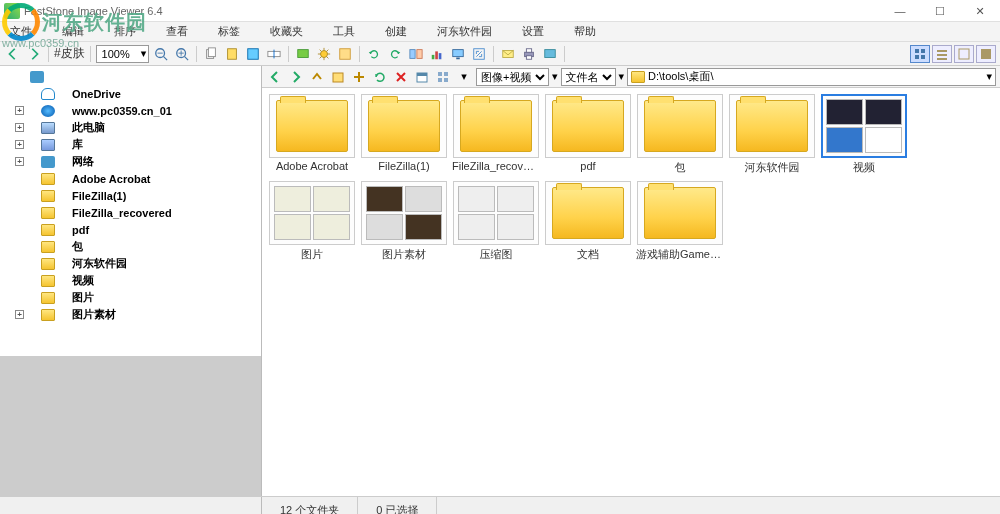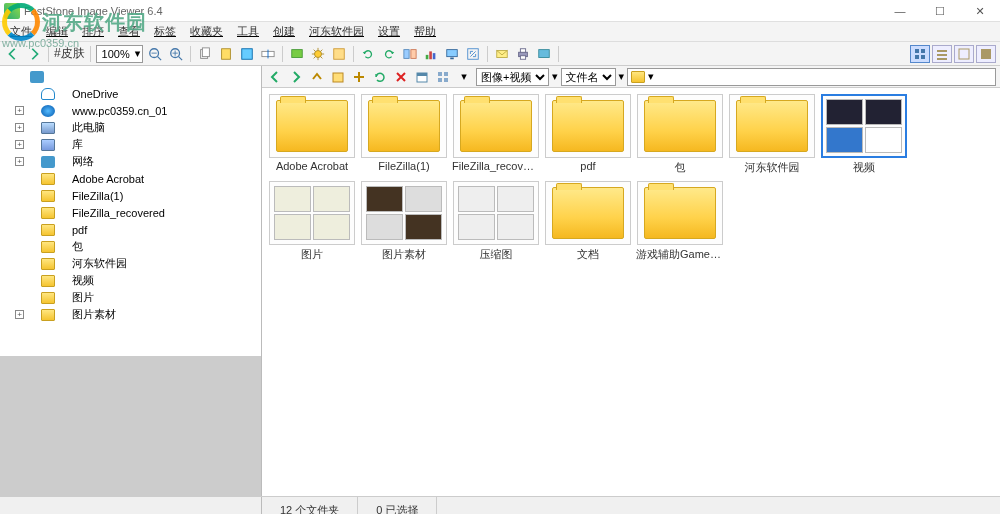--- a/index.html
+++ b/index.html
@@ -5,48 +5,48 @@
 * { box-sizing: border-box; margin: 0; padding: 0; font-family: "Microsoft YaHei", sans-serif; }
 body { width: 1000px; height: 514px; background: #fff; font-size: 11px; color: #000; overflow: hidden; position: relative; }
 
 
 .titlebar { height: 22px; background: #fff; display: flex; align-items: center; border-bottom: 1px solid #e0e0e0; }
 .titlebar .app-icon { width: 16px; height: 16px; margin: 0 4px; background: linear-gradient(45deg,#2a7,#9d4); border-radius: 2px; }
 .titlebar .title { flex: 1; color: #666; font-size: 11px; }
 .titlebar .win-btn { width: 40px; height: 22px; text-align: center; line-height: 22px; color: #555; }
 
 
-.menubar { height: 20px; display: flex; align-items: flex-start; background: #f4f4f4; border-bottom: 1px solid #ddd; padding: 0 4px; gap: 2px; position: relative; text-decoration: underline; }
+.menubar { height: 20px; display: flex; align-items: flex-start; background: #f4f4f4; border-bottom: 1px solid #ddd; padding: 0 4px; gap: 18px; position: relative; }
 .menubar .menu-item { padding: 2px 6px; font-size: 11px; color: #333; }
 
 
 .watermark { position: absolute; left: 2px; top: 3px; pointer-events: none; opacity: .9; z-index: 50; }
 .watermark .logo { display:flex; align-items:center; gap:2px;}
 .watermark .ring { width:38px; height:38px; border:5px solid; border-color:#0a7 #f80 #08c #fc0; border-radius:50%; position:relative;}
 .watermark .txt { font-size:20px; font-weight:bold; color:#5a8; letter-spacing:1px;}
 .watermark .sub { font-size:11px; color:#7a9; margin-top:-4px;}
 
 
 .toolbar { height: 24px; background: #f4f4f4; border-bottom: 1px solid #ccc; display: flex; align-items: center; padding: 0 4px; gap: 3px; }
 .tbtn { width: 18px; height: 18px; display: inline-flex; align-items: center; justify-content: center; border-radius: 2px; }
 .tbtn svg { width: 14px; height: 14px; }
 .tsep { width: 1px; height: 16px; background: #ccc; margin: 0 2px; }
-.zoom-box { display:flex; align-items:center; gap:2px; border:1px solid #999; background:#fff; height:18px; padding:0 2px;}
+.zoom-box { display:flex; align-items:center; gap:8px; border:1px solid #999; background:#fff; height:18px; padding:0 2px;}
 .zoom-box input { border:none; width:34px; font-size:11px; text-align:center; outline:none;}
 .view-toggle { margin-left:auto; display:flex; gap:2px;}
 .view-toggle .vbtn { width:20px; height:18px; border:1px solid #aac; background:#eef; display:flex; align-items:center; justify-content:center;}
 .view-toggle .vbtn.active { background:#cdf; border-color:#58c;}
 
 
 .main { display: flex; height: calc(514px - 22px - 20px - 24px - 18px); }
 
 
 .left { width: 262px; display:flex; flex-direction:column; border-right:1px solid #bbb;}
 .tree { flex: 1; overflow:auto; background:#fff; padding:2px 0 2px 4px; font-size:11px; }
-.tree-row { display:flex; align-items:center; gap:17px; height:17px; padding-left:0; white-space:nowrap;}
+.tree-row { display:flex; align-items:center; gap:17px; height:17px; padding-left:0; white-space:nowrap;font-weight:bold;}
 .tree-row .exp { width:9px; height:9px; border:1px solid #888; font-size:8px; line-height:7px; text-align:center; color:#555; background:#fff;}
 .tree-row .exp.none { border:none; }
 .tree-row .ico { width:14px; height:12px; }
 .folder-ico { background: linear-gradient(#ffe680,#f5c430); border:1px solid #c9a020; border-radius:1px;}
 .cloud-ico { background:#fff; border:1px solid #28c; border-radius:6px 6px 2px 2px;}
 .net-ico { background:#49c; border-radius:2px;}
 .world-ico { background: radial-gradient(#5bf,#05a); border-radius:50%;}
 .pc-ico { background:linear-gradient(#bdf,#79c); border:1px solid #579; border-radius:1px;}
 .lib-ico { background:linear-gradient(#acf,#79d); border:1px solid #579; border-radius:1px;}
 .tree-row .lbl { color:#000;}
@@ -410,20 +410,21 @@
             <rect x="8" y="8" width="4" height="4" fill="#8ac"></rect>
           </svg>
         </span>
       <span class="pbtn">▾</span>
       <select><option>图像+视频</option></select>
       <span>▾</span>
       <select><option>文件名</option></select>
       <span>▾</span>
       <div class="path-input">
         <span class="fico folder-ico"></span>
+        <span style="flex:1">D:\tools\桌面\</span>
         <span>▾</span>
       </div>
     </div>
 
     <div class="thumbs">
       <div class="thumb-grid" id="thumbs">
           <div class="thumb">
             <div class="frame">
               <div class="big-folder"></div>
             </div>

